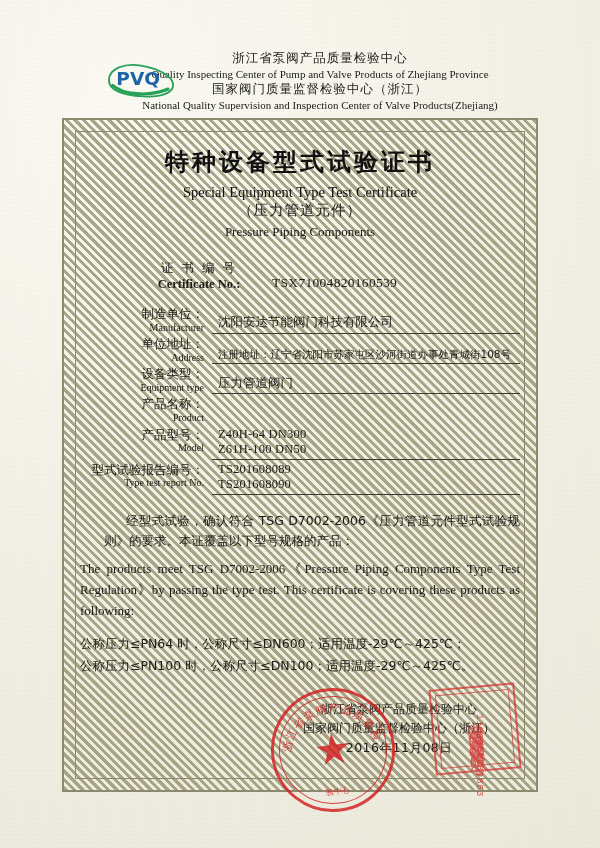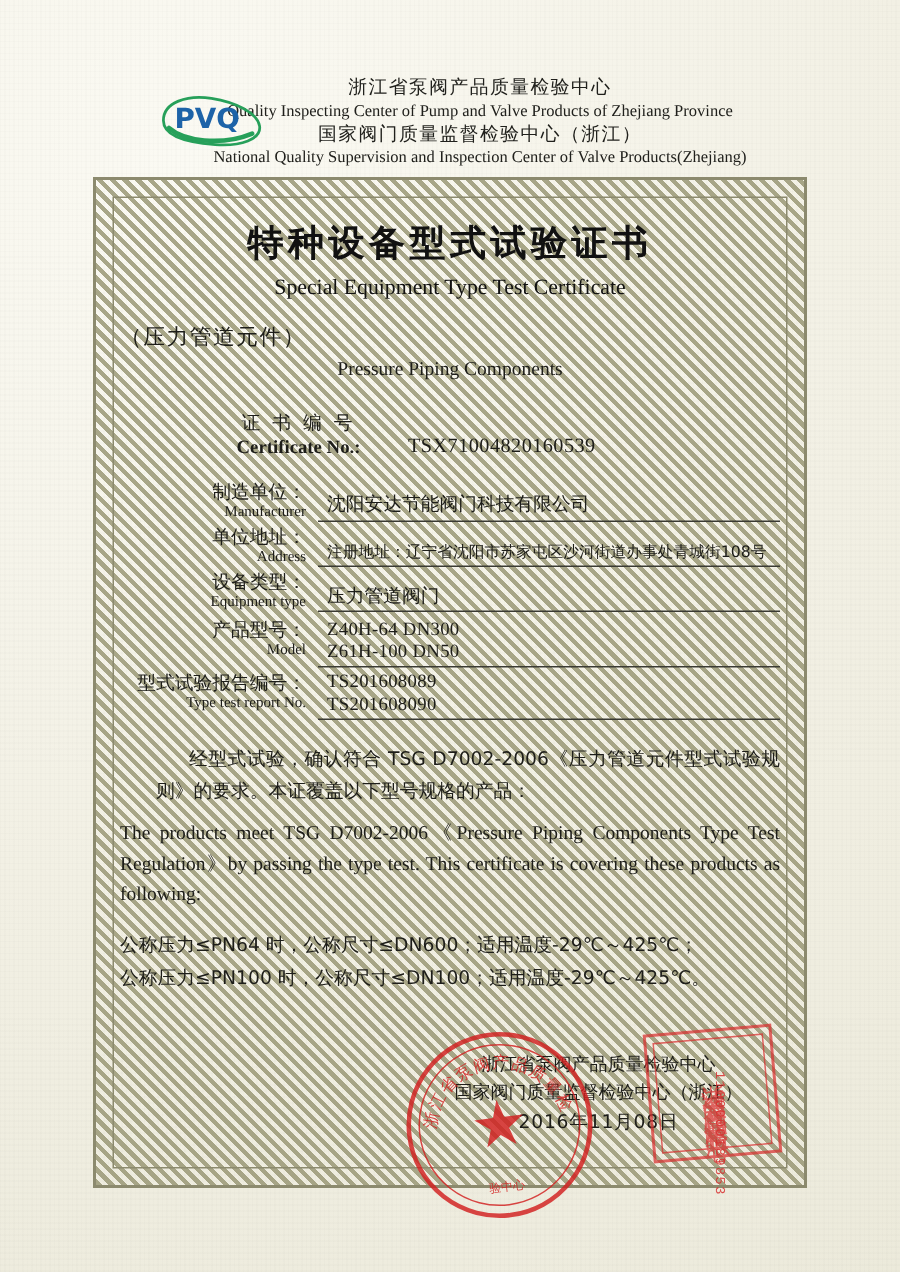--- a/index.html
+++ b/index.html
@@ -108,23 +108,22 @@
     color: #111;
   }
   .title-en {
     text-align: center;
     font-size: 14.5px;
     margin-top: 6px;
     font-family: "Liberation Serif", serif;
     color: #111;
   }
   .subtitle-cn {
-    text-align: left;
+    text-align: center;
     font-size: 14.5px;
-    margin-top: 14px;
     letter-spacing: 1px;
     font-family: "DejaVu Sans", sans-serif;
   }
   .subtitle-en {
     text-align: center;
     font-size: 13px;
     margin-top: 4px;
     font-family: "Liberation Serif", serif;
   }
 
@@ -384,20 +383,24 @@
         <div class="field-label">
           <span class="cn">设备类型：</span>
           <span class="en">Equipment type</span>
         </div>
         <div class="field-value">
           <div class="line">压力管道阀门</div>
         </div>
       </div>
 
       <div class="field-row">
+        <div class="field-label">
+          <span class="cn">产品名称：</span>
+          <span class="en">Product</span>
+        </div>
       </div>
 
       <div class="field-row">
         <div class="field-label">
           <span class="cn">产品型号：</span>
           <span class="en">Model</span>
         </div>
         <div class="field-value">
           <div class="mono">Z40H-64  DN300</div>
           <div class="mono">Z61H-100  DN50</div>

